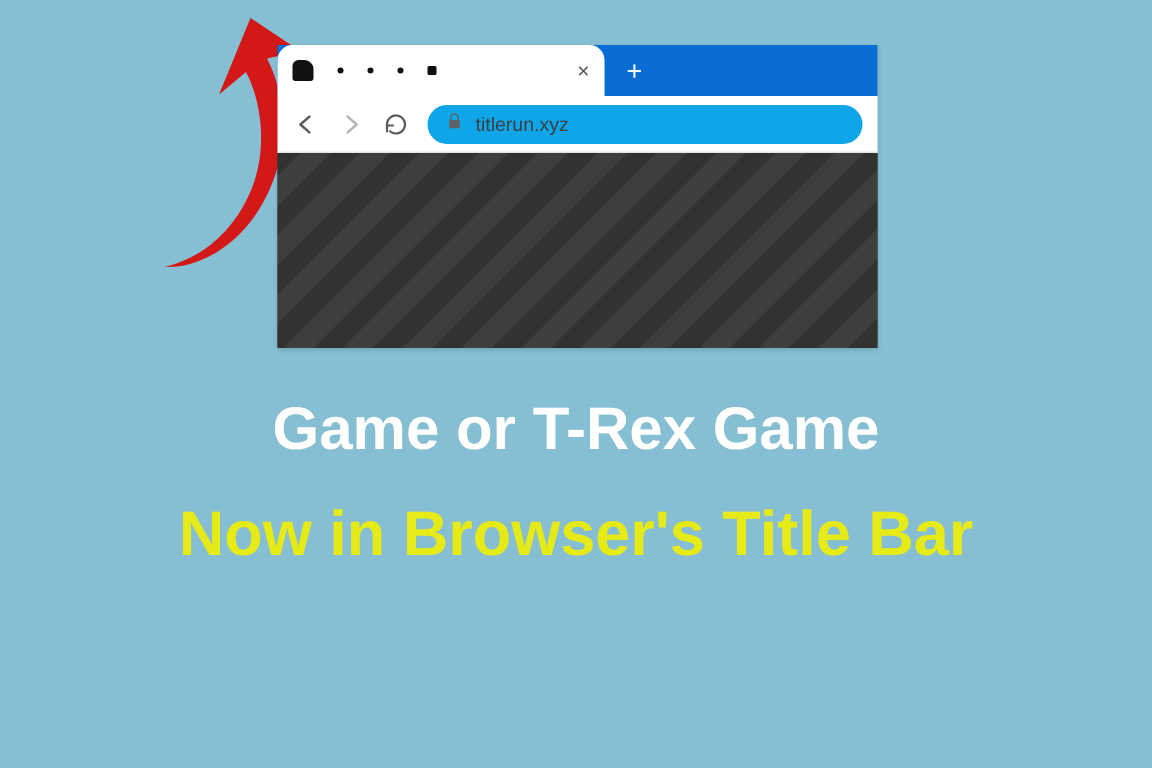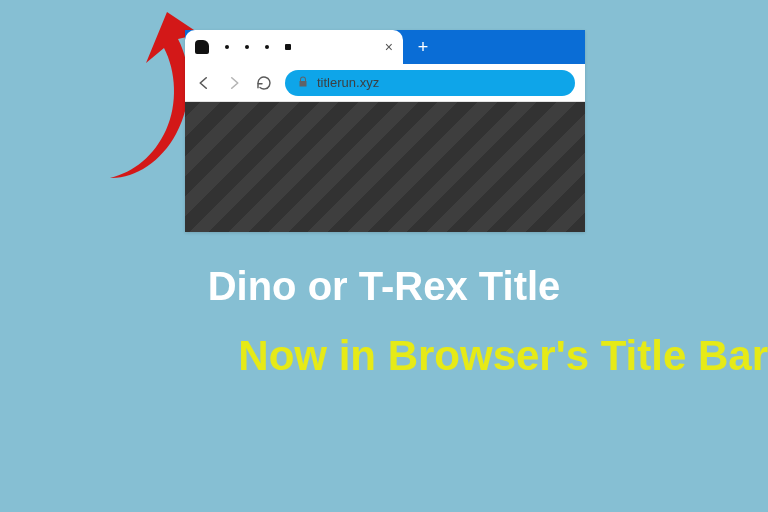--- a/index.html
+++ b/index.html
@@ -146,21 +146,21 @@
       text-align: center;
       color: #fff;
       font-size: 40px;
       font-weight: 800;
     }
     .heading2 {
       position: absolute;
       top: 330px;
       left: 0;
       width: 768px;
-      text-align: right;
+      text-align: center;
       color: #e6ea17;
       font-size: 42px;
       font-weight: 800;
       line-height: 1.25;
     }
   </style>
 </head>
 <body>
 
 <svg class="arrow" viewBox="0 0 110 180">
@@ -205,14 +205,14 @@
         <svg width="12" height="12" viewBox="0 0 24 24" fill="currentColor">
             <path d="M6 10V7a6 6 0 1 1 12 0v3h1v11H5V10h1zm2 0h8V7a4 4 0 1 0-8 0v3z"></path>
           </svg>
       </span>
       <span class="url">titlerun.xyz</span>
     </div>
   </div>
   <div class="content-area"></div>
 </div>
 
-<div class="heading1">Dino or T-Rex Title</div>
+<div class="heading1">Game or T-Rex Game</div>
 <div class="heading2">Now in Browser's Title Bar</div>
 
 </body></html>

